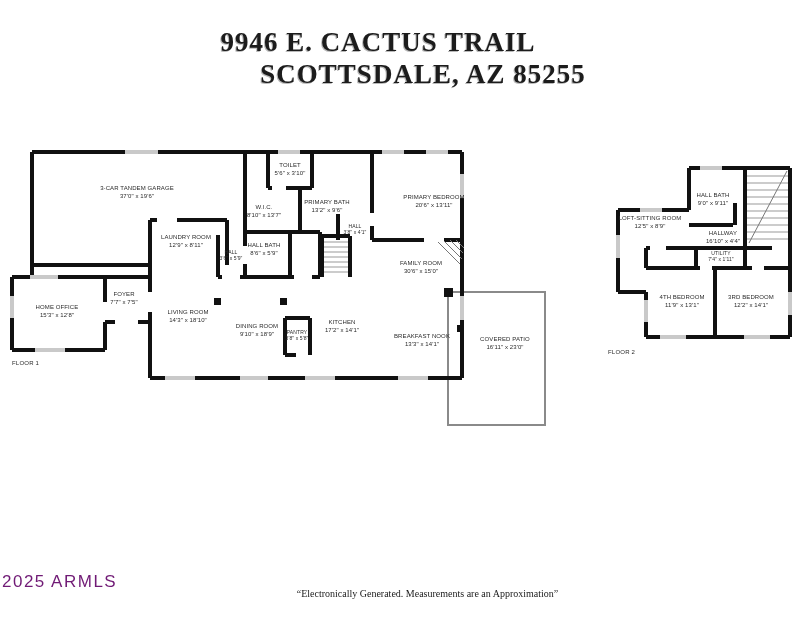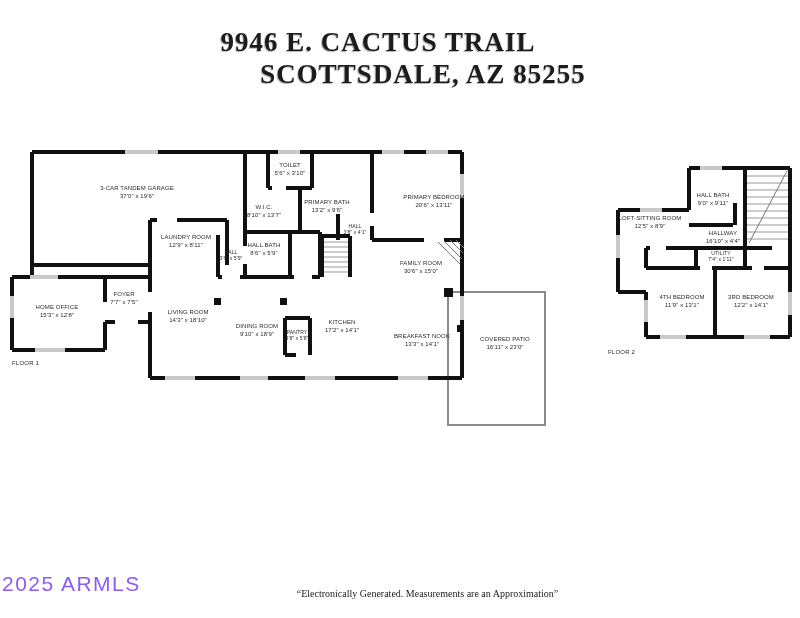--- a/index.html
+++ b/index.html
@@ -15,22 +15,22 @@
   
   .plan-svg{position:absolute;left:0;top:0;width:800px;height:618px;}
   
   .room{position:absolute;transform:translate(-50%,-50%);text-align:center;
         font-size:6px;line-height:1.35;color:#2b2b2b;white-space:nowrap;
         letter-spacing:.1px;}
   .room span{display:block;}
   .room.tiny{font-size:5px;line-height:1.15;}
   .floor-cap{position:absolute;font-size:6px;color:#2b2b2b;letter-spacing:.2px;}
   
-  .watermark{position:absolute;left:2px;top:572px;font-size:21px;letter-spacing:1.5px;
-             color:#8b5cf6;font-family:"Liberation Sans",sans-serif;}
+  .watermark{position:absolute;left:2px;top:572px;font-size:17px;letter-spacing:1.5px;
+             color:#701a75;font-family:"Liberation Sans",sans-serif;}
   .disclaimer{position:absolute;top:588px;left:50%;transform:translateX(-50%);
               margin-left:18px;font-family:"Liberation Serif",serif;font-size:10px;
               color:#1a1a1a;white-space:nowrap;}
 </style>
 </head>
 <body>
 
 <div class="page">
 
   <div class="title">

